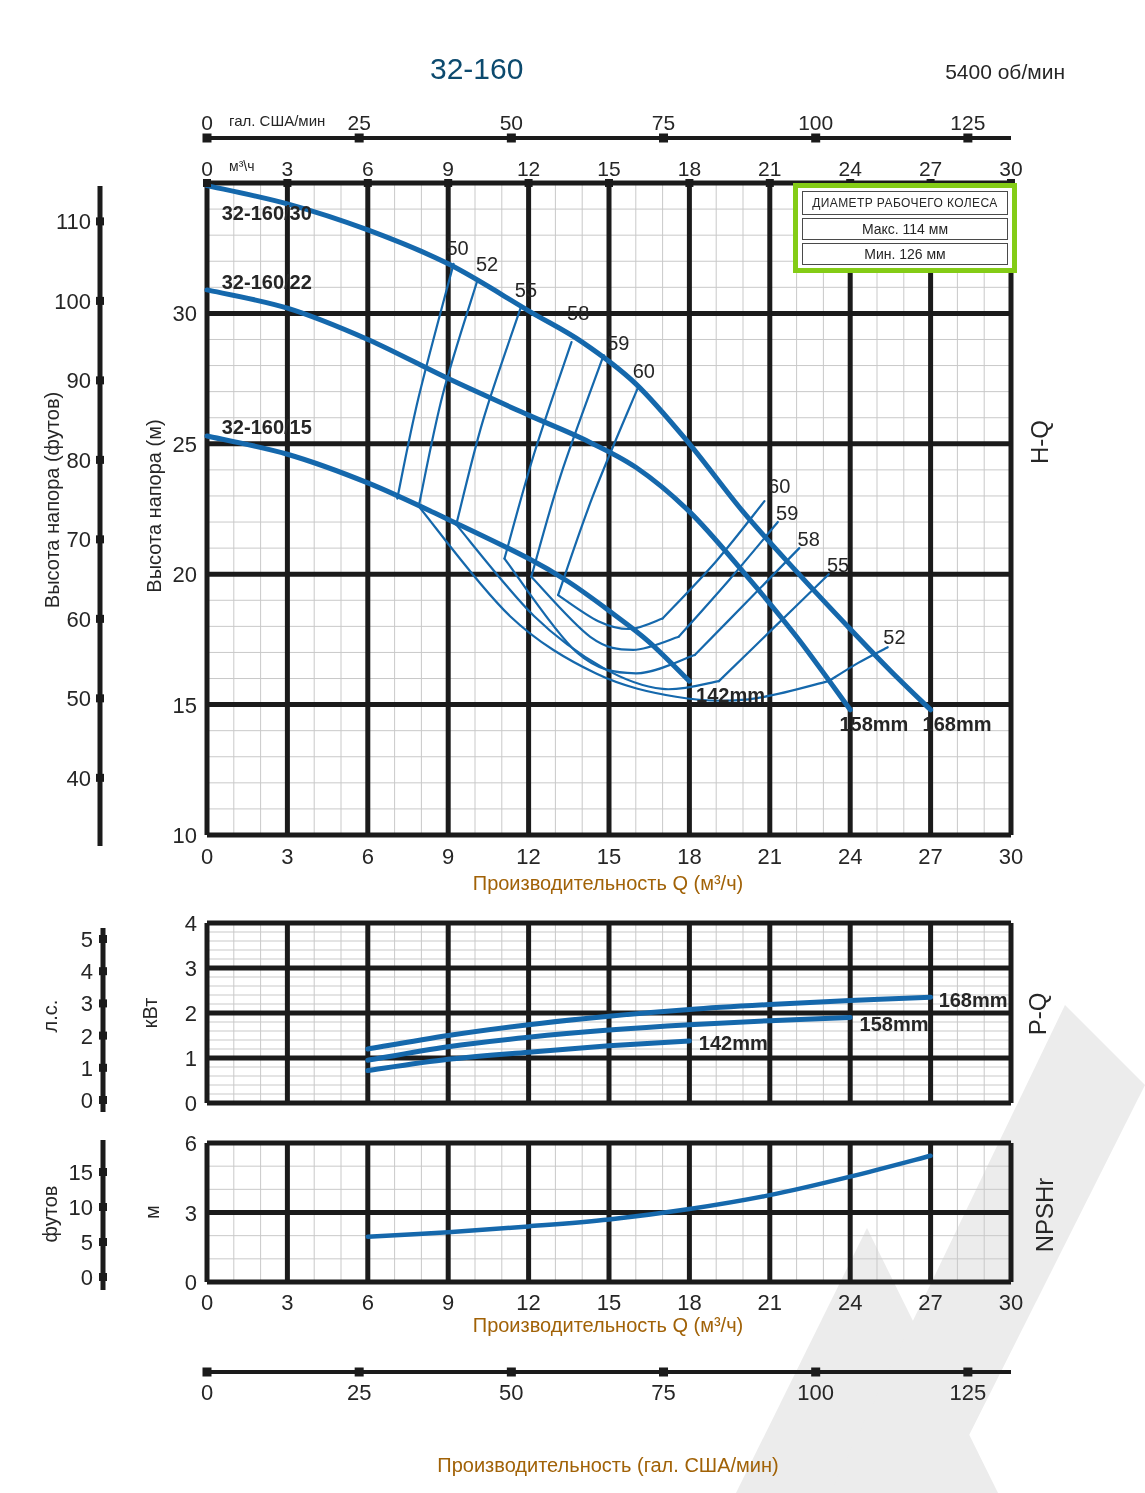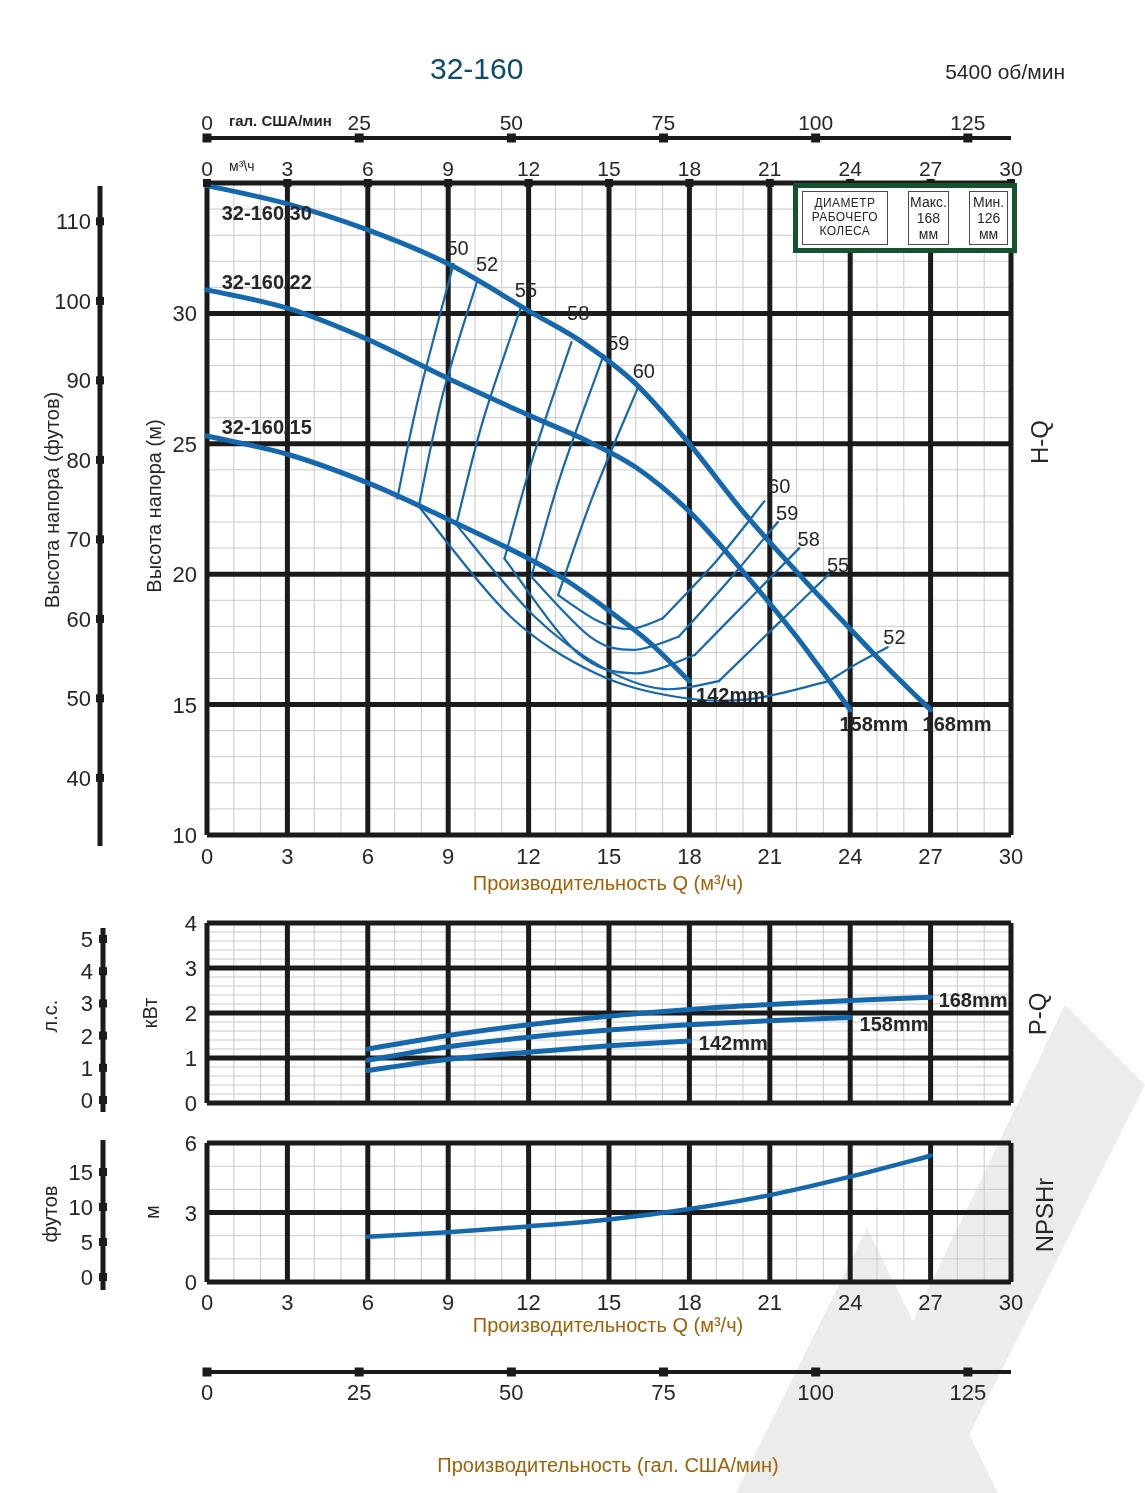--- a/index.html
+++ b/index.html
@@ -7,22 +7,22 @@
         font-family:"Liberation Sans","DejaVu Sans",sans-serif;color:#262626;}
   #plot{position:absolute;left:0;top:0;}
   .abs{position:absolute;}
   .vlabel{position:absolute;width:300px;height:28px;line-height:28px;text-align:center;
           transform:rotate(-90deg);font-size:20px;color:#262626;}
   .title{font-size:30px;font-weight:normal;color:#0c4a6e;}
   .rpm{font-size:21px;text-align:right;color:#262626;}
   .xtitle{font-size:20px;text-align:center;color:#a16207;}
   .unit-sm{font-size:15px;color:#262626;}
   .side{font-size:24px;}
-  #legend{position:absolute;left:793px;top:183px;width:206px;border:5px solid #14532d;
-          background:#fff;padding:3px 4px;display:flex;flex-direction:row;gap:20px;}
+  #legend{position:absolute;left:793px;top:183px;width:206px;border:5px solid #84cc16;
+          background:#fff;padding:3px 4px;display:flex;flex-direction:column;gap:3px;}
   #legend .lrow{border:1px solid #4a4a4a;text-align:center;background:#fff;color:#262626;}
   #legend .lhead{font-size:12px;letter-spacing:.4px;padding:4px 0;}
   #legend .lval{font-size:14px;padding:2px 0;}
 </style>
 </head>
 <body>
 
 <div id="page">
 
   <svg id="plot" width="1145" height="1493" viewBox="0 0 1145 1493">
@@ -338,26 +338,26 @@
       <text x="663.520647" y="1400" font-size="22" text-anchor="middle" fill="#262626" font-family="&quot;Liberation Sans&quot;,&quot;DejaVu Sans&quot;,sans-serif" font-weight="normal">75</text>
       <rect x="811.194196" y="1367.5" width="9" height="9" fill="#1b1b1b"></rect>
       <text x="815.694196" y="1400" font-size="22" text-anchor="middle" fill="#262626" font-family="&quot;Liberation Sans&quot;,&quot;DejaVu Sans&quot;,sans-serif" font-weight="normal">100</text>
       <rect x="963.3677450000001" y="1367.5" width="9" height="9" fill="#1b1b1b"></rect>
       <text x="967.8677450000001" y="1400" font-size="22" text-anchor="middle" fill="#262626" font-family="&quot;Liberation Sans&quot;,&quot;DejaVu Sans&quot;,sans-serif" font-weight="normal">125</text>
     </svg>
 
   <div class="abs title" style="left:430px;top:52px;width:250px;">32-160</div>
   <div class="abs rpm" style="left:860px;top:60px;width:205px;">5400 об/мин</div>
 
-  <div class="abs unit-sm" style="left:229px;top:112px;font-weight:bold;">гал. США/мин</div>
+  <div class="abs unit-sm" style="left:229px;top:112px;">гал. США/мин</div>
   <div class="abs unit-sm" style="left:229px;top:158px;font-size:14px;">м³\ч</div>
 
   <div id="legend">
     <div class="lrow lhead">ДИАМЕТР РАБОЧЕГО КОЛЕСА</div>
-    <div class="lrow lval">Макс. 168 мм</div>
+    <div class="lrow lval">Макс. 114 мм</div>
     <div class="lrow lval">Мин. 126 мм</div>
   </div>
 
   <div class="vlabel" style="left:-98px;top:486px;">Высота напора (футов)</div>
   <div class="vlabel" style="left:4px;top:492px;">Высота напора (м)</div>
 
   <div class="abs xtitle" style="left:408px;top:872px;width:400px;">Производительность Q (м³/ч)</div>
 
   <div class="vlabel" style="left:0px;top:999px;">кВт</div>
   <div class="vlabel" style="left:-100px;top:1002px;">л.с.</div>

